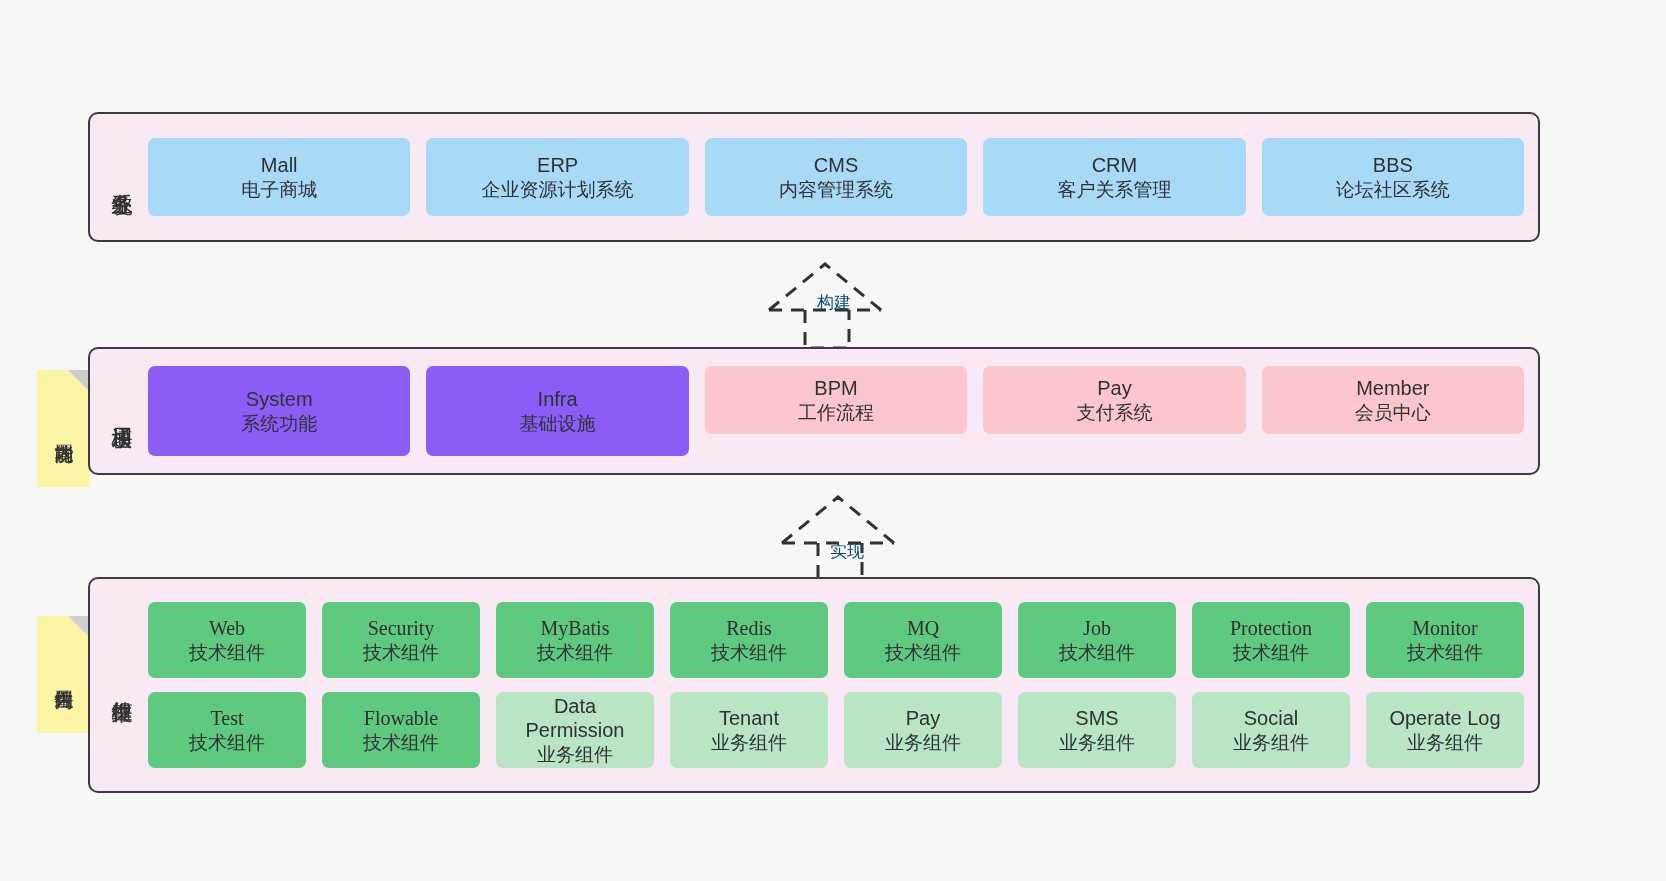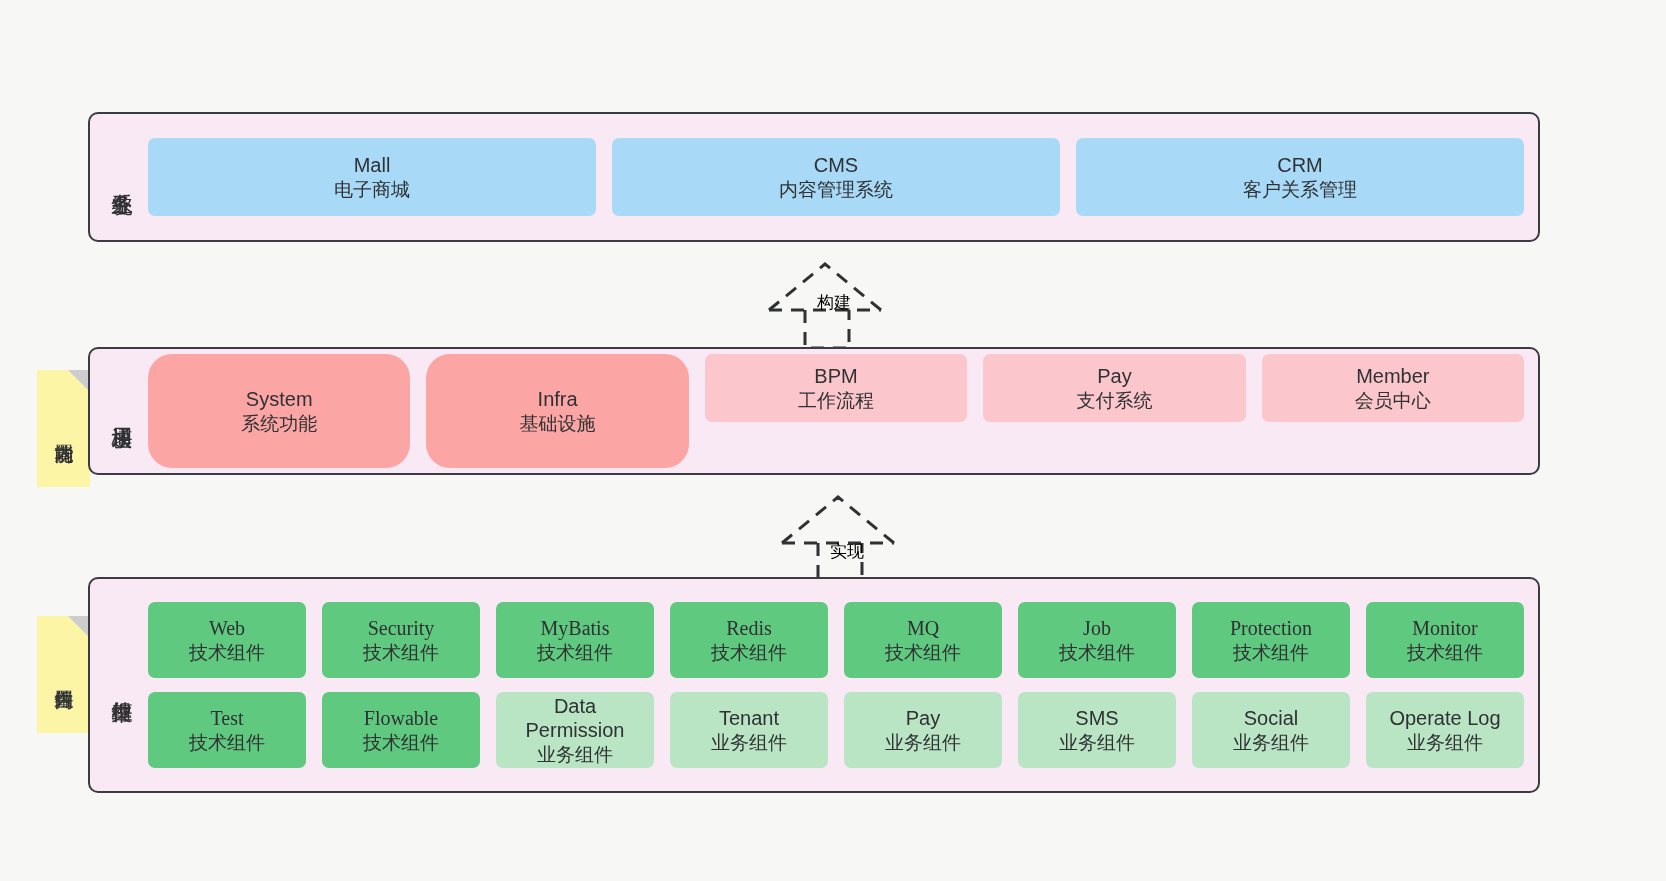--- a/index.html
+++ b/index.html
@@ -65,31 +65,31 @@
     justify-content:center;
     text-align:center;
     box-sizing:border-box;
     padding:6px 4px;
     line-height:1.22;
   }
   .node .en{font-size:20px;}
   .node .cn{font-size:19px;}
 
   .n-blue   {background:#a8daf8;height:78px;}
-  .n-red    {background:#fca5a5;height:114px;border-radius:24px;}
+  .n-red    {background:#8b5cf6;height:90px;}
   .n-pink   {background:#fbc7cd;height:68px;}
   .n-green  {background:#5fc97f;height:76px;font-family:Liberation Serif, serif;}
   .n-green2 {background:#b9e5c4;height:76px;}
 
   
   .uml-arrow{position:absolute;}
   .uml-label{
     position:absolute;
     font-size:17px;
-    color:#000000;
+    color:#0c4a6e;
     background:transparent;
     white-space:nowrap;
   }
 
   
   .note{
     position:absolute;
     background:#fcf5a6;
     box-sizing:border-box;
     font-size:19px;
@@ -120,26 +120,34 @@
 
   <div class="layer" id="layer-business" style="left:88px;top:112px;width:1452px;height:130px;">
     <div class="layer-title">业务系统</div>
     <div class="layer-body">
       <div class="row">
         <div class="node n-blue">
           <span class="en">Mall</span>
           <span class="cn">电子商城</span>
         </div>
         <div class="node n-blue">
+          <span class="en">ERP</span>
+          <span class="cn">企业资源计划系统</span>
+        </div>
+        <div class="node n-blue">
           <span class="en">CMS</span>
           <span class="cn">内容管理系统</span>
         </div>
         <div class="node n-blue">
           <span class="en">CRM</span>
           <span class="cn">客户关系管理</span>
+        </div>
+        <div class="node n-blue">
+          <span class="en">BBS</span>
+          <span class="cn">论坛社区系统</span>
         </div>
       </div>
     </div>
   </div>
 
   <svg class="uml-arrow" style="left:755px;top:258px;" width="160" height="92">
     <polyline points="14,52 70,6 126,52" fill="none" stroke="#2f3133" stroke-width="3" stroke-dasharray="13,9"></polyline>
     <polyline points="14,52 126,52" fill="none" stroke="#2f3133" stroke-width="3" stroke-dasharray="13,9"></polyline>
     <polyline points="50,52 50,90 94,90 94,52" fill="none" stroke="#2f3133" stroke-width="3" stroke-dasharray="13,9"></polyline>
   </svg>

